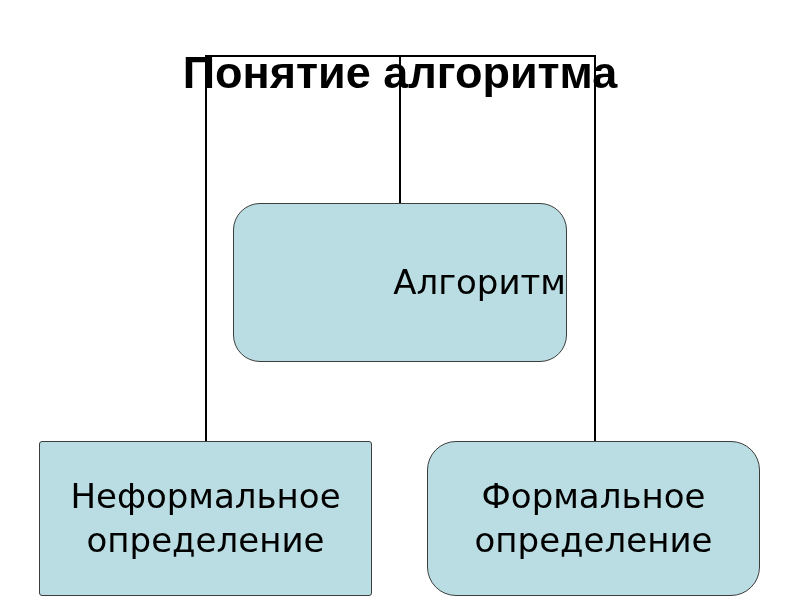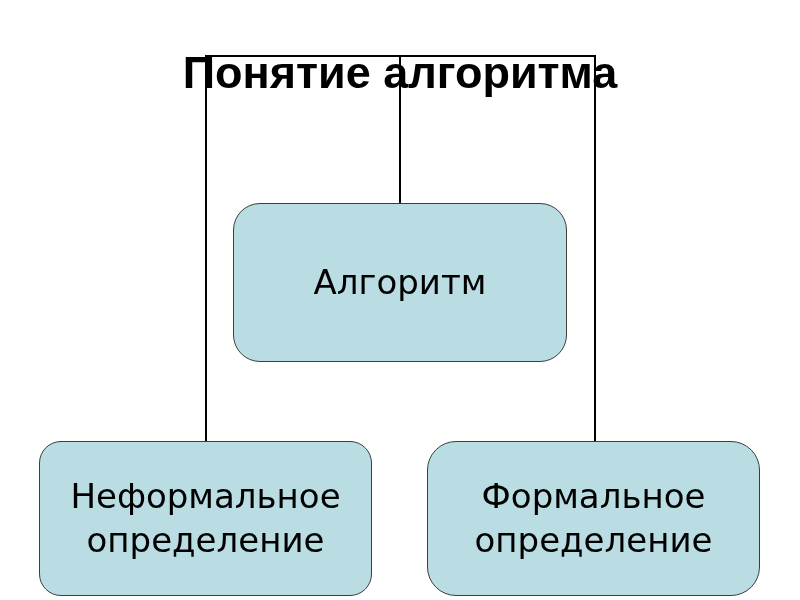--- a/index.html
+++ b/index.html
@@ -39,40 +39,40 @@
   .connector.v-left  { left: 205px; top: 55px; width: 2px; height: 386px; }
   .connector.v-mid   { left: 399px; top: 55px; width: 2px; height: 150px; }
   .connector.v-right { left: 594px; top: 55px; width: 2px; height: 386px; }
   .node {
     position: absolute;
     box-sizing: border-box;
     background: var(--box-fill, #b9dde2);
     border: 1.5px solid var(--box-border, #3d3d3d);
     display: flex;
     align-items: center;
-    justify-content: center;
+    justify-content: flex-end;
     text-align: center;
     color: var(--ink, #000000);
     font-size: 34px;
     line-height: 1.28;
     z-index: 2;
   }
   .node-root {
     left: 233px;
     top: 203px;
     width: 334px;
     height: 159px;
     border-radius: 27px;
   }
   .node-left {
     left: 39px;
     top: 441px;
     width: 333px;
     height: 155px;
-    border-radius: 22px;
+    border-radius: 3px;
     padding: 0 30px;
   }
   .node-right {
     left: 427px;
     top: 441px;
     width: 333px;
     height: 155px;
     border-radius: 29px;
     padding: 8px 30px;
   }

